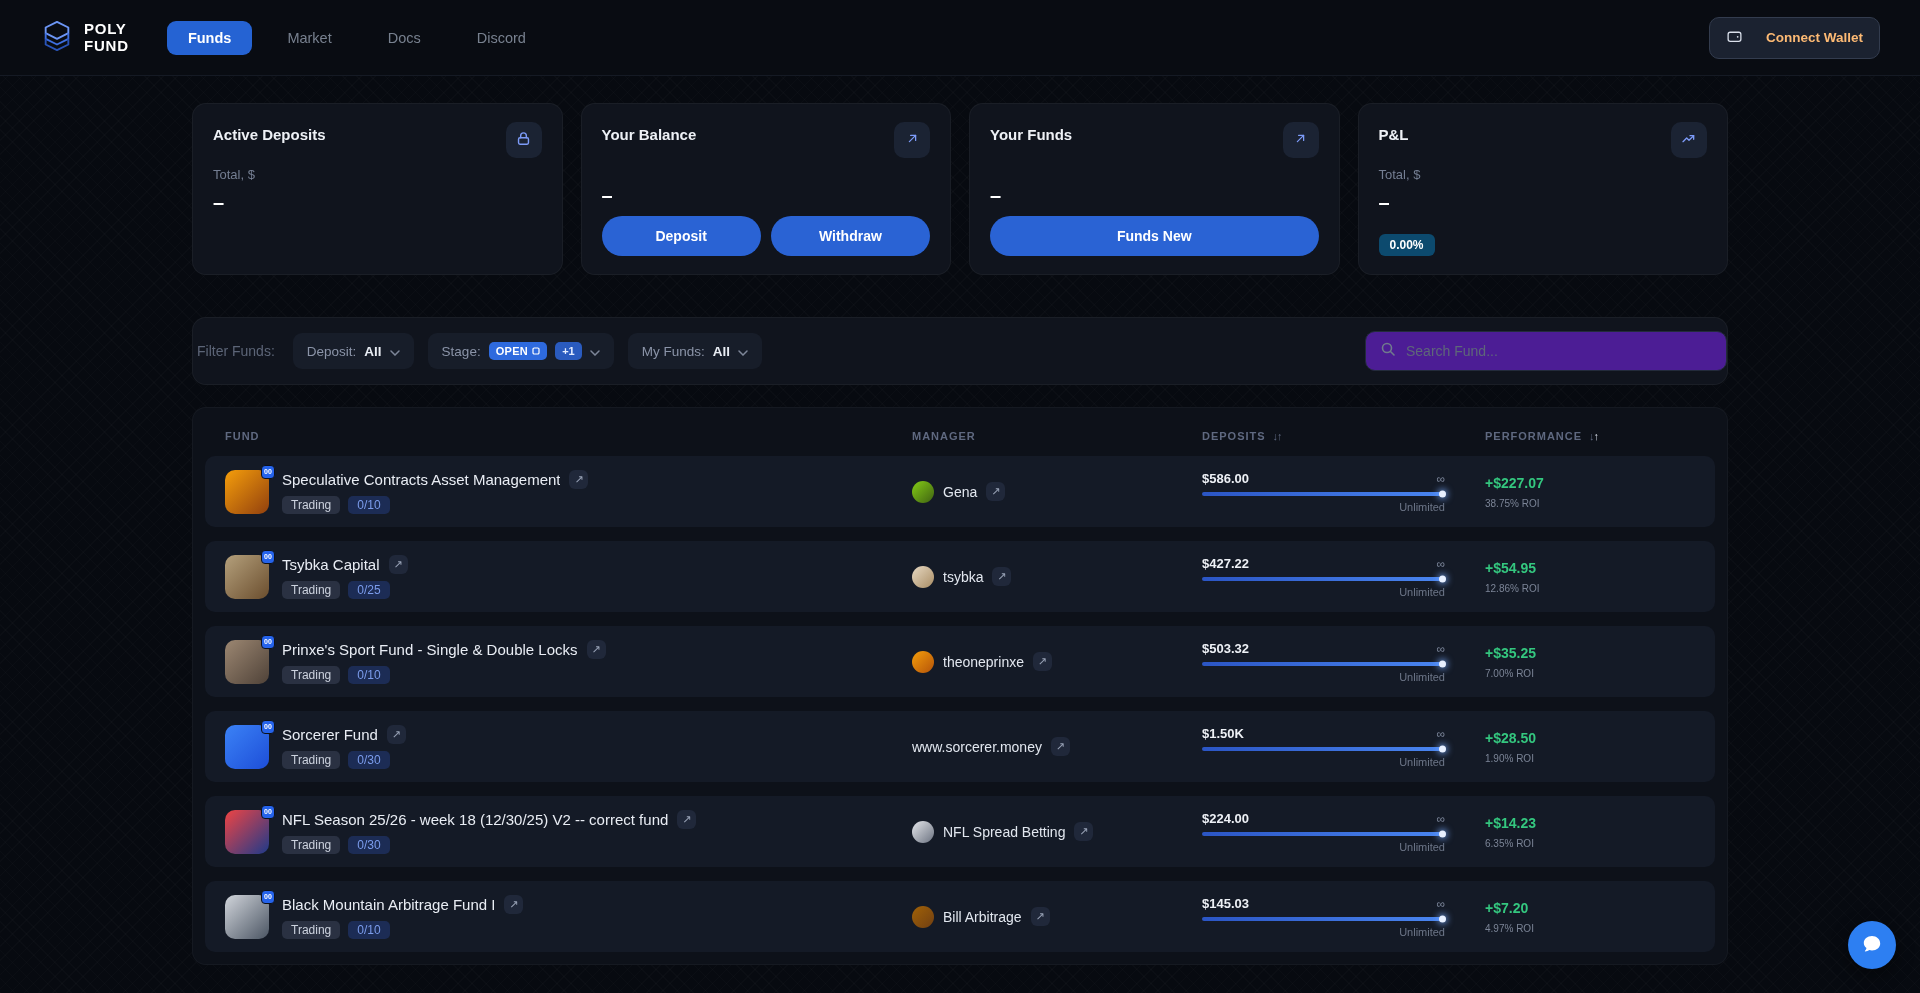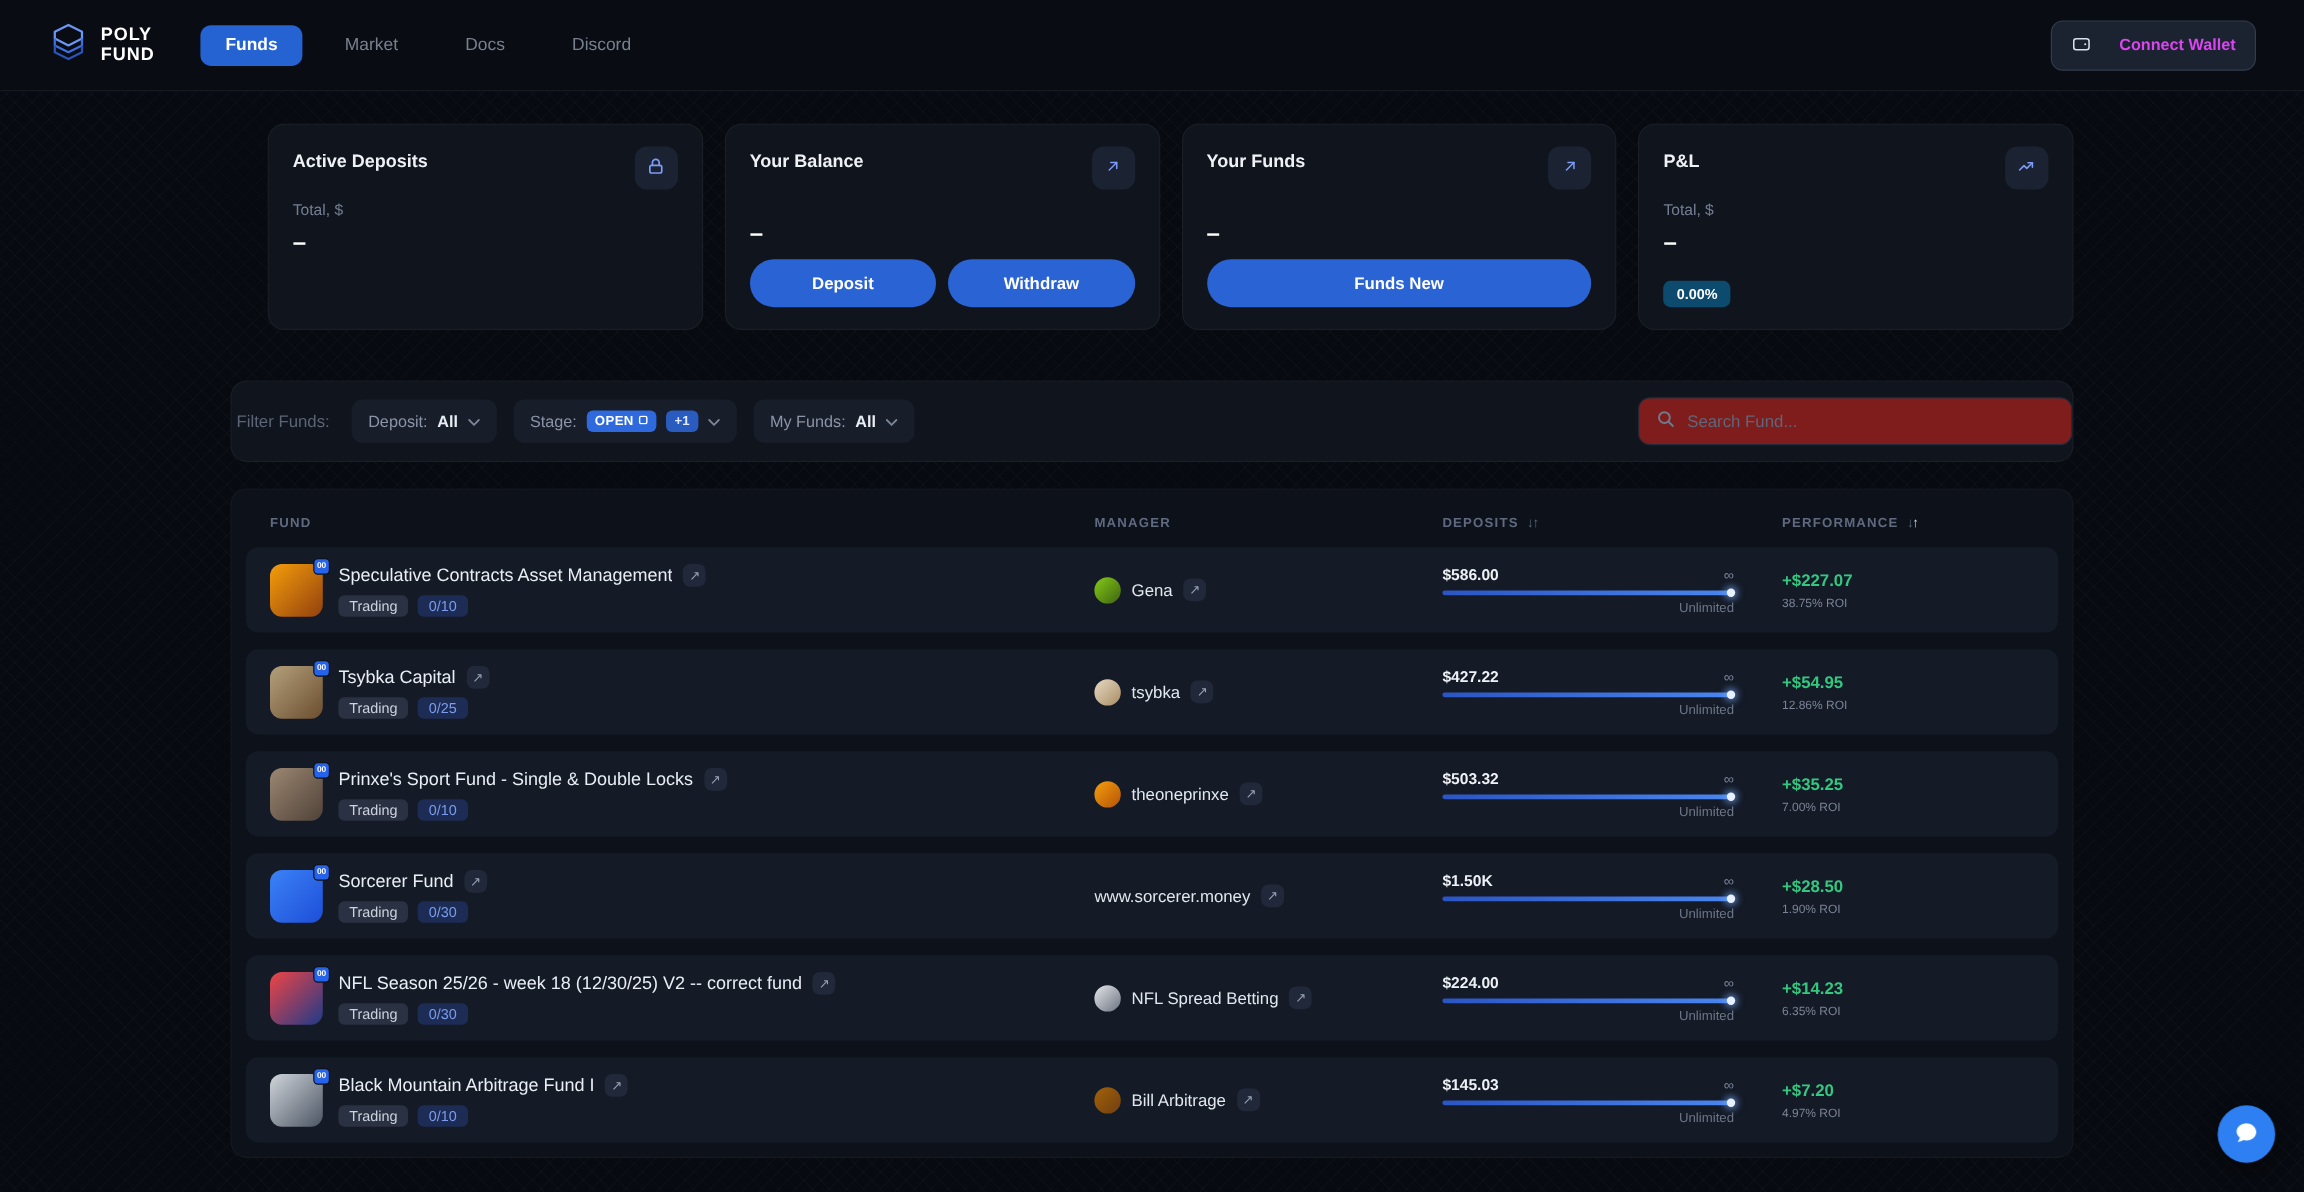--- a/index.html
+++ b/index.html
@@ -20,28 +20,28 @@
   .topnav { height:76px; display:flex; align-items:center; justify-content:space-between;
             padding:0 40px; background:#090c12; border-bottom:1px solid #151a24; }
   .nav-left { display:flex; align-items:center; gap:38px; }
   .brand { display:flex; align-items:center; gap:10px; cursor:pointer; }
   .brand-text { display:flex; flex-direction:column; color:#fff; font-weight:800;
                 font-size:15px; letter-spacing:0.8px; line-height:1.1; }
   .nav-items { display:flex; align-items:center; gap:14px; }
   .nav-item { color:#78818f; font-size:14.5px; padding:9px 21px; border-radius:9px; cursor:pointer; }
   .nav-item.active { background:#2563d3; color:#fff; font-weight:600; }
   .connect { display:flex; align-items:center; gap:23px; background:#1b2230; border:1px solid #333c4e;
-             border-radius:10px; padding:10px 16px; color:#d946ef; font-size:13.5px; font-weight:600;
+             border-radius:10px; padding:10px 16px; color:#fdba74; font-size:13.5px; font-weight:600;
              cursor:pointer; font-family:inherit; }
 
   
   .container { width:1536px; margin:0 auto; }
 
   
-  .stats { display:grid; grid-template-columns:repeat(4,1fr); gap:18px; margin-top:27px;margin-left:31px; }
+  .stats { display:grid; grid-template-columns:repeat(4,1fr); gap:18px; margin-top:27px; }
   .scard { background:#10141d; border:1px solid rgba(255,255,255,0.045); border-radius:14px;
            padding:18px 20px; height:172px; display:flex; flex-direction:column; }
   .scard-head { display:flex; justify-content:space-between; align-items:flex-start; }
   .scard-title { color:#eef1f6; font-size:15px; font-weight:700; padding-top:4px; }
   .icon-btn { width:36px; height:36px; border-radius:10px; background:#1b2333; border:none;
               display:flex; align-items:center; justify-content:center; cursor:pointer; }
   .scard-sub { color:#747e92; font-size:13px; margin-top:9px; }
   .scard-value { color:#fff; font-size:20px; font-weight:700; margin-top:9px; }
   .scard-value.mid { margin-top:26px; }
   .btn-row { display:flex; gap:10px; margin-top:auto; }
@@ -55,21 +55,21 @@
                border-radius:14px; padding:13px 0; display:flex; align-items:center; gap:14px; }
   .filter-label { color:#5c6577; font-size:14px; margin:0 4px; }
   .fpill { display:flex; align-items:center; gap:8px; background:#171d29; border-radius:9px;
            padding:9px 14px; cursor:pointer; }
   .fpill-label { color:#8b94a8; font-size:13.5px; }
   .fpill-value { color:#e9edf4; font-size:13.5px; font-weight:600; }
   .stage-open { background:#2e6ade; color:#fff; font-size:11px; font-weight:700; border-radius:5px;
                 padding:3px 7px; display:inline-flex; align-items:center; gap:4px; letter-spacing:0.03em; }
   .stage-more { background:#2a5bbf; color:#e3ecff; font-size:11px; font-weight:700; border-radius:5px;
                 padding:3px 7px; }
-  .search { margin-left:auto; display:flex; align-items:center; gap:10px; background:#7f1d1d;
+  .search { margin-left:auto; display:flex; align-items:center; gap:10px; background:#4c1d95;
             border:1px solid #232b3b; border-radius:10px; height:40px; padding:0 14px; width:362px; }
   .search input { background:transparent; border:none; outline:none; color:#dfe4ee; font-size:14px;
                   width:100%; font-family:inherit; }
   .search input::placeholder { color:#5e6779; }
 
   
   .tablecard { margin-top:22px; background:#0d1119; border:1px solid rgba(255,255,255,0.035);
                border-radius:14px; padding:12px; }
   .grid-cols { display:grid; grid-template-columns:minmax(0,1fr) 290px 283px 206px; align-items:center; }
   .thead { padding:10px 24px 14px 20px; }

